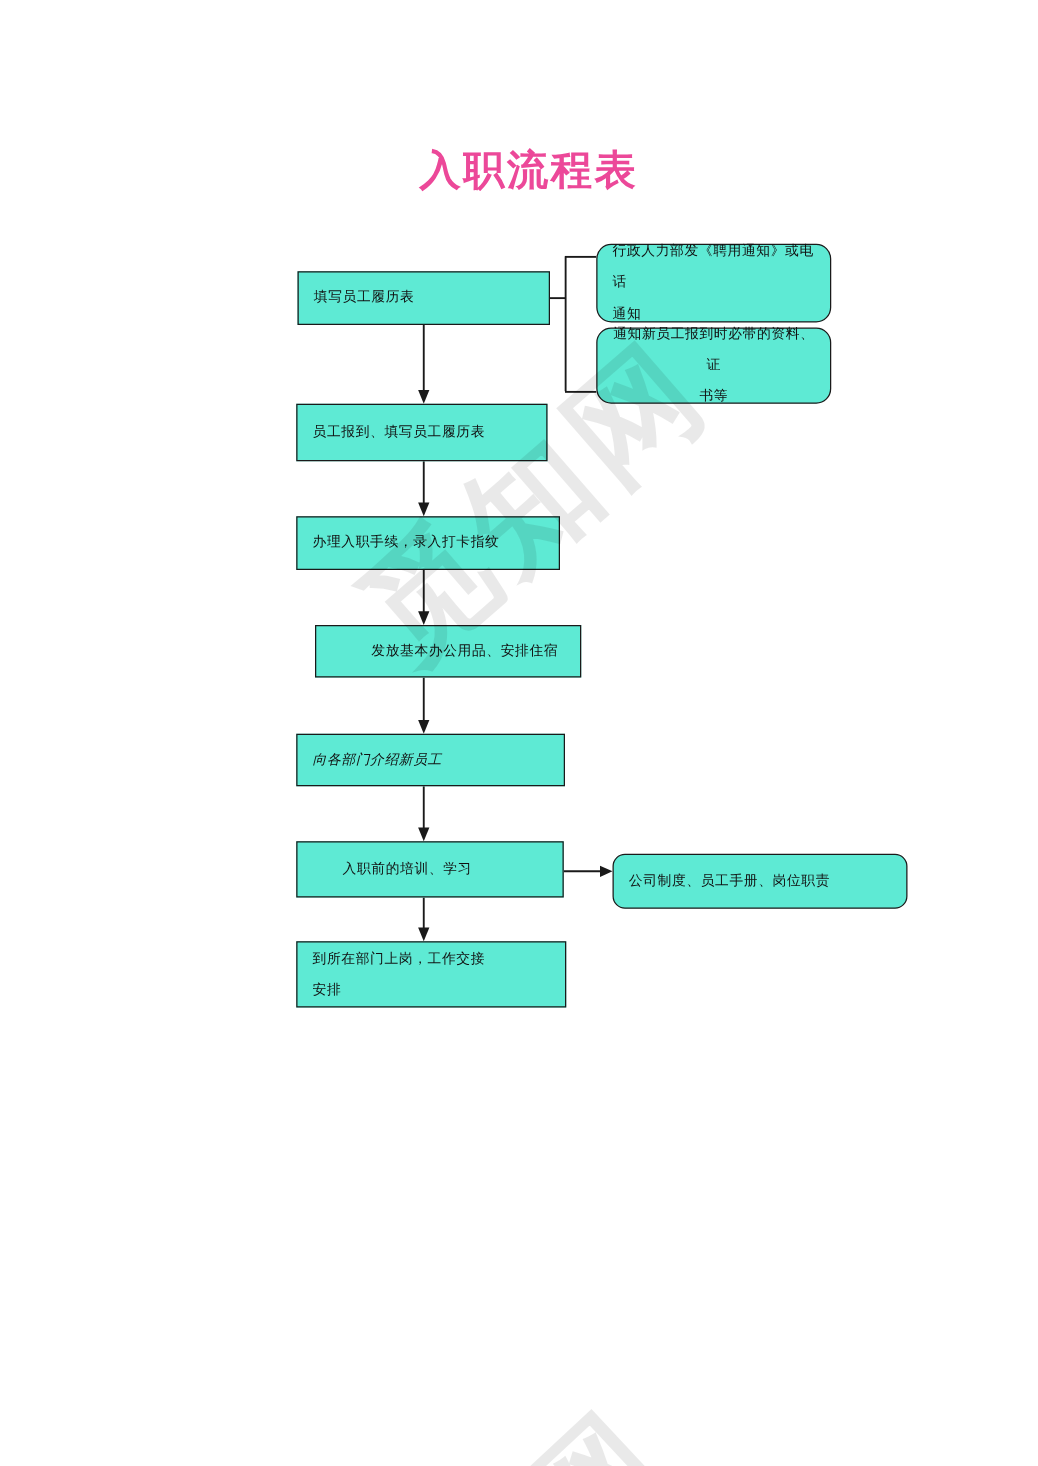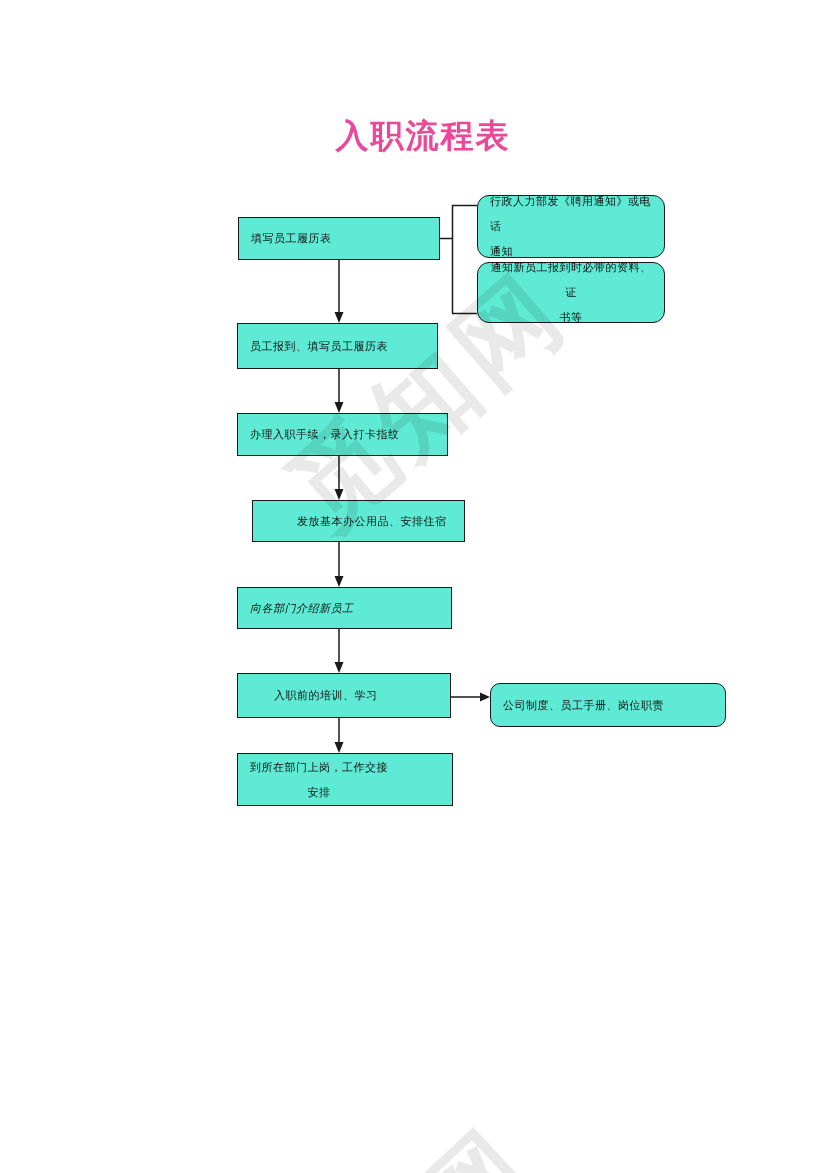--- a/index.html
+++ b/index.html
@@ -129,21 +129,21 @@
 </div>
 
 <div class="flow-box" style="left:237px;top:587px;width:215px;height:42px;font-style:italic;">
   <span class="box-label">向各部门介绍新员工</span>
 </div>
 
 <div class="flow-box" style="left:237px;top:673px;width:214px;height:45px;padding-left:36px;">
   <span class="box-label">入职前的培训、学习</span>
 </div>
 
-<div class="flow-box" style="left:237px;top:753px;width:216px;height:53px;text-align:center;">
+<div class="flow-box" style="left:237px;top:753px;width:216px;height:53px;">
   <span class="box-label">到所在部门上岗，工作交接
 安排</span>
 </div>
 
 <div class="flow-box note-box" style="left:477px;top:195px;width:188px;height:63px;">
   <span class="box-label">行政人力部发《聘用通知》或电话
 通知</span>
 </div>
 
 <div class="flow-box note-box" style="left:477px;top:262px;width:188px;height:61px;text-align:center;">

